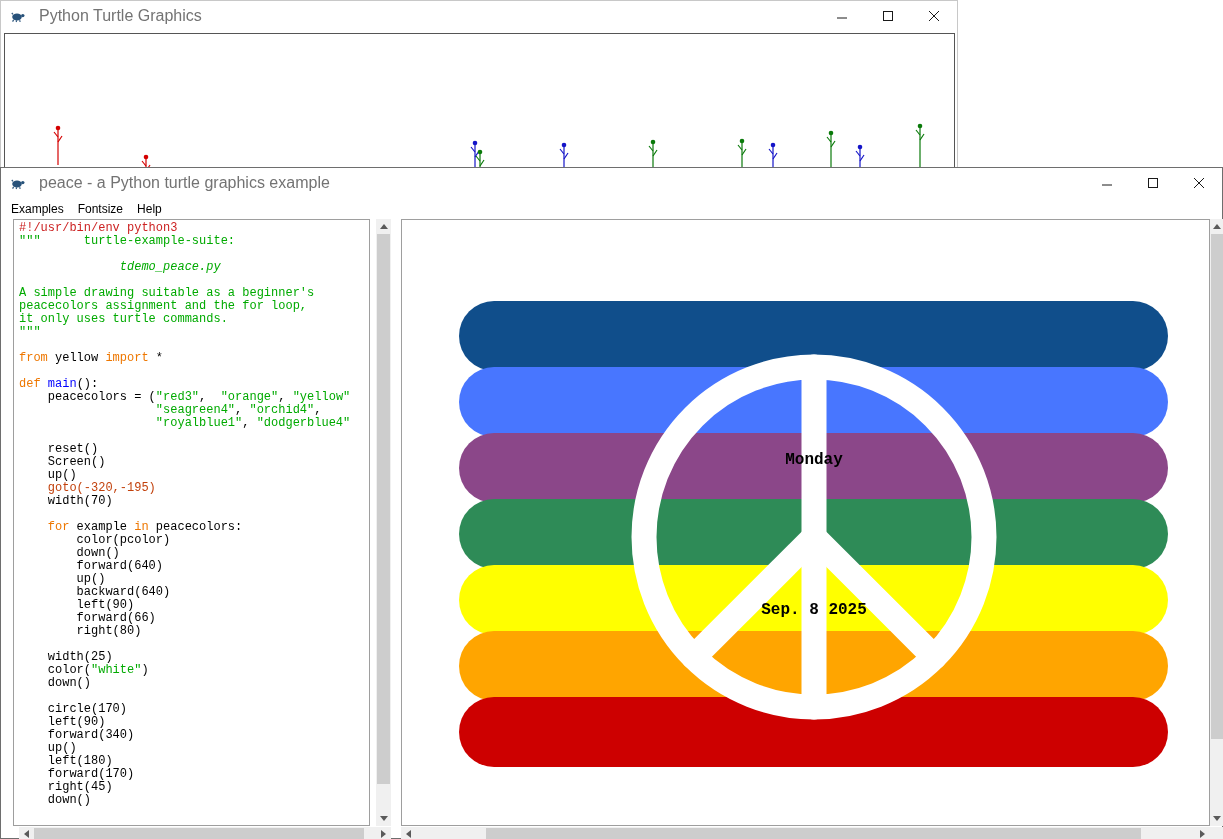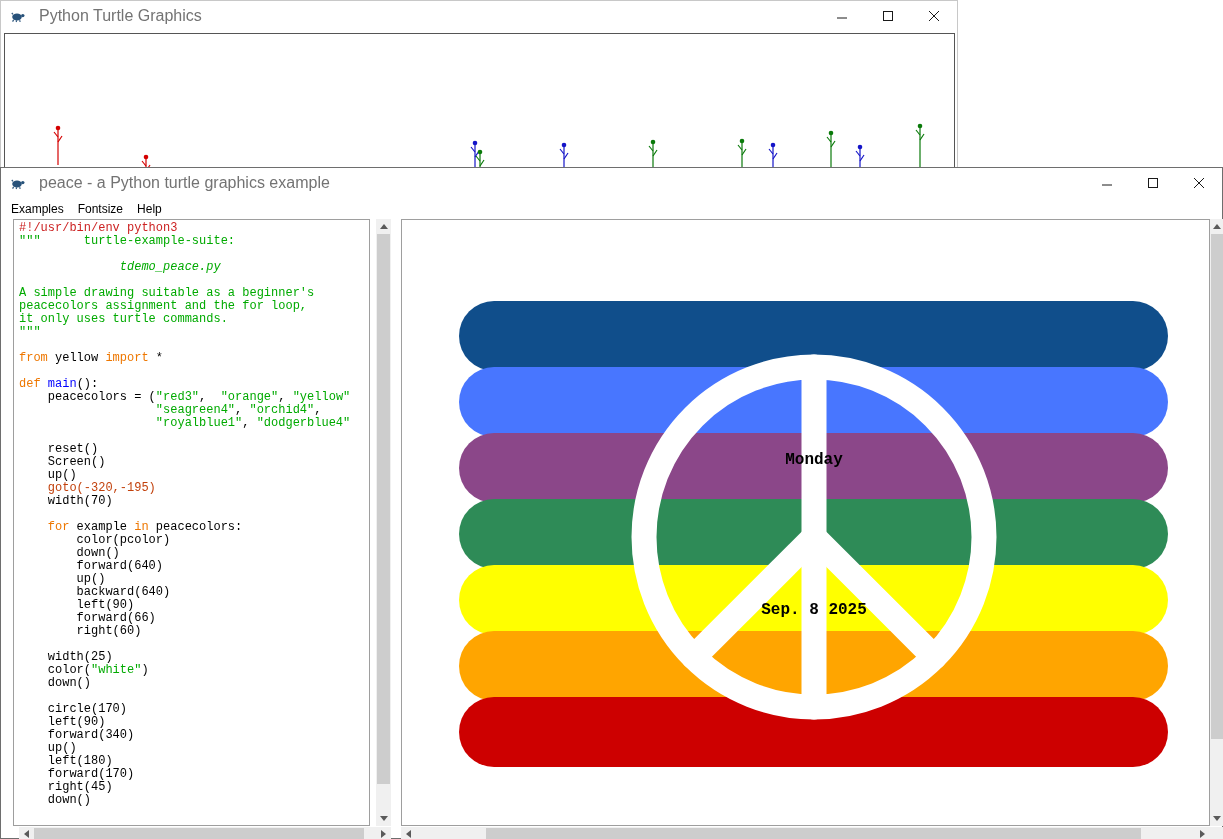--- a/index.html
+++ b/index.html
@@ -234,21 +234,21 @@
         <div class="code-line"><span style="color: #000000; text-align: center;">    width(70)</span></div>
         <div class="code-line">&nbsp;</div>
         <div class="code-line"><span style="color: rgb(0, 0, 0);">    </span><span style="color: rgb(238, 119, 0);">for</span><span style="color: rgb(0, 0, 0);"> example </span><span style="color: rgb(238, 119, 0);">in</span><span style="color: rgb(0, 0, 0);"> peacecolors:</span></div>
         <div class="code-line"><span style="color: rgb(0, 0, 0);">        color(pcolor)</span></div>
         <div class="code-line"><span style="color: rgb(0, 0, 0);">        down()</span></div>
         <div class="code-line"><span style="color: rgb(0, 0, 0);">        forward(640)</span></div>
         <div class="code-line"><span style="color: rgb(0, 0, 0);">        up()</span></div>
         <div class="code-line"><span style="color: rgb(0, 0, 0);">        backward(640)</span></div>
         <div class="code-line"><span style="color: rgb(0, 0, 0);">        left(90)</span></div>
         <div class="code-line"><span style="color: rgb(0, 0, 0);">        forward(66)</span></div>
-        <div class="code-line"><span style="color: rgb(0, 0, 0);">        right(60)</span></div>
+        <div class="code-line"><span style="color: rgb(0, 0, 0);">        right(80)</span></div>
         <div class="code-line">&nbsp;</div>
         <div class="code-line"><span style="color: rgb(0, 0, 0);">    width(25)</span></div>
         <div class="code-line"><span style="color: rgb(0, 0, 0); text-align: center;">    color(</span><span style="color: rgb(0, 170, 0);">"white"</span><span style="color: rgb(0, 0, 0);">)</span></div>
         <div class="code-line"><span style="color: rgb(0, 0, 0);">    down()</span></div>
         <div class="code-line">&nbsp;</div>
         <div class="code-line"><span style="color: rgb(0, 0, 0);">    circle(170)</span></div>
         <div class="code-line"><span style="color: rgb(0, 0, 0);">    left(90)</span></div>
         <div class="code-line"><span style="color: rgb(0, 0, 0);">    forward(340)</span></div>
         <div class="code-line"><span style="color: rgb(0, 0, 0);">    up()</span></div>
         <div class="code-line"><span style="color: rgb(0, 0, 0);">    left(180)</span></div>

